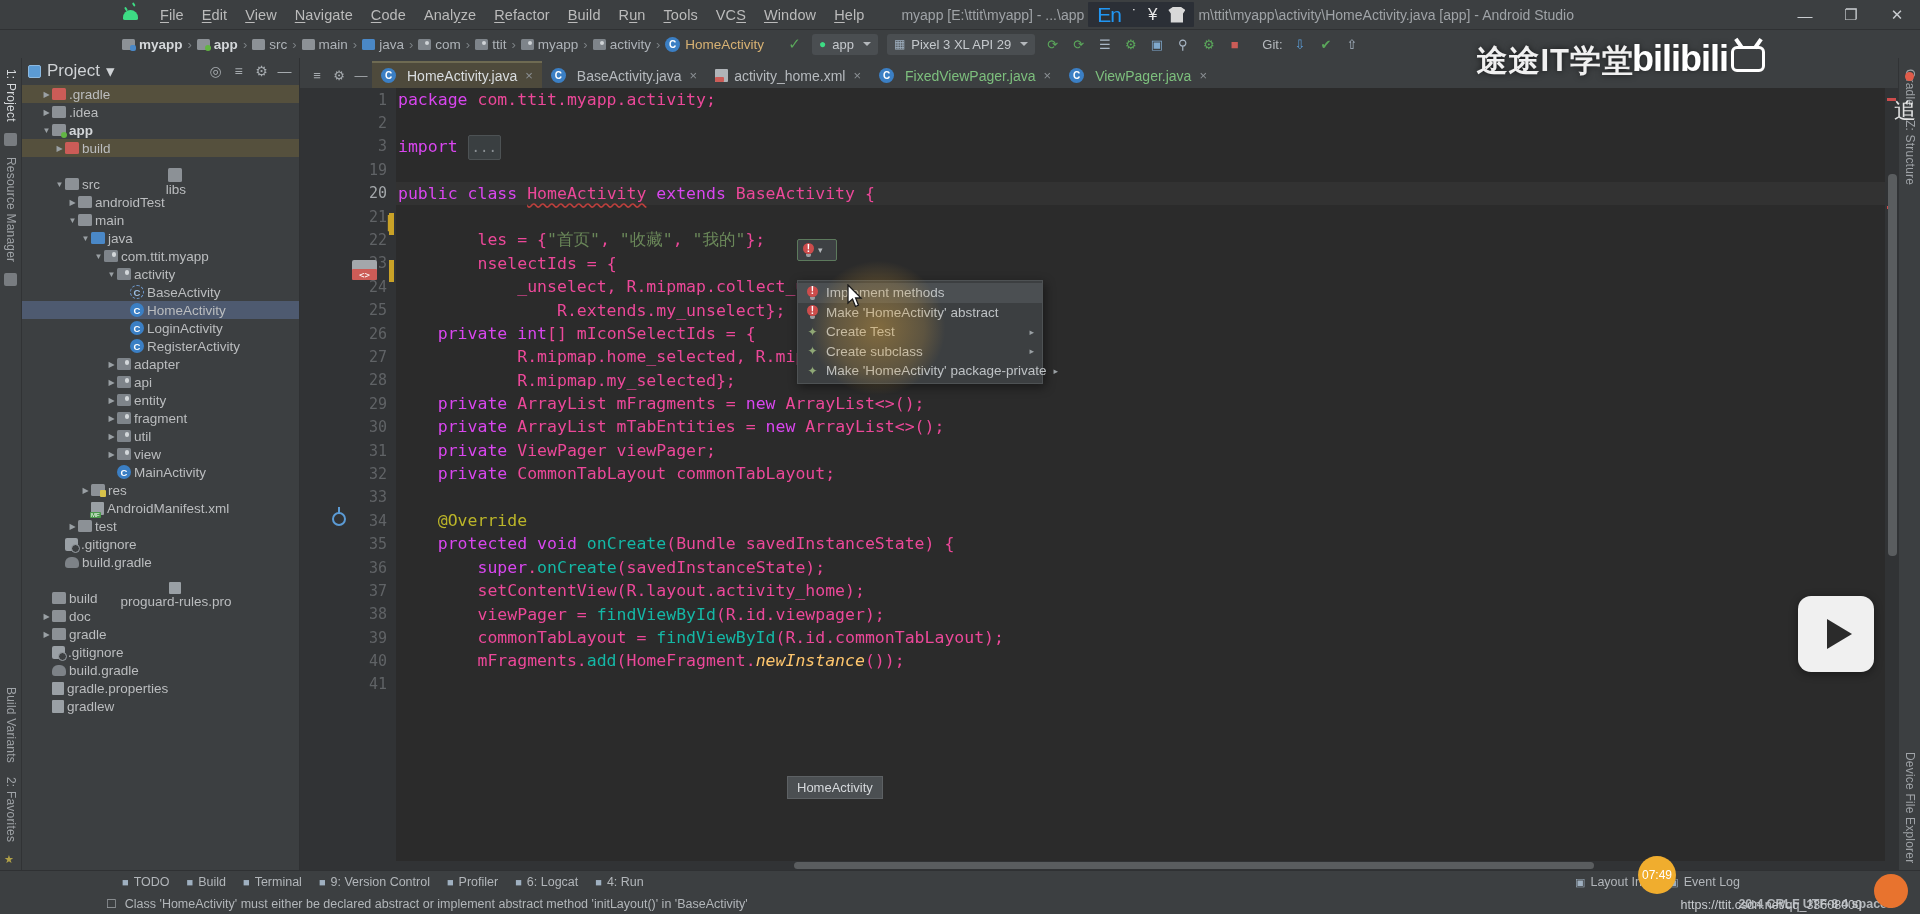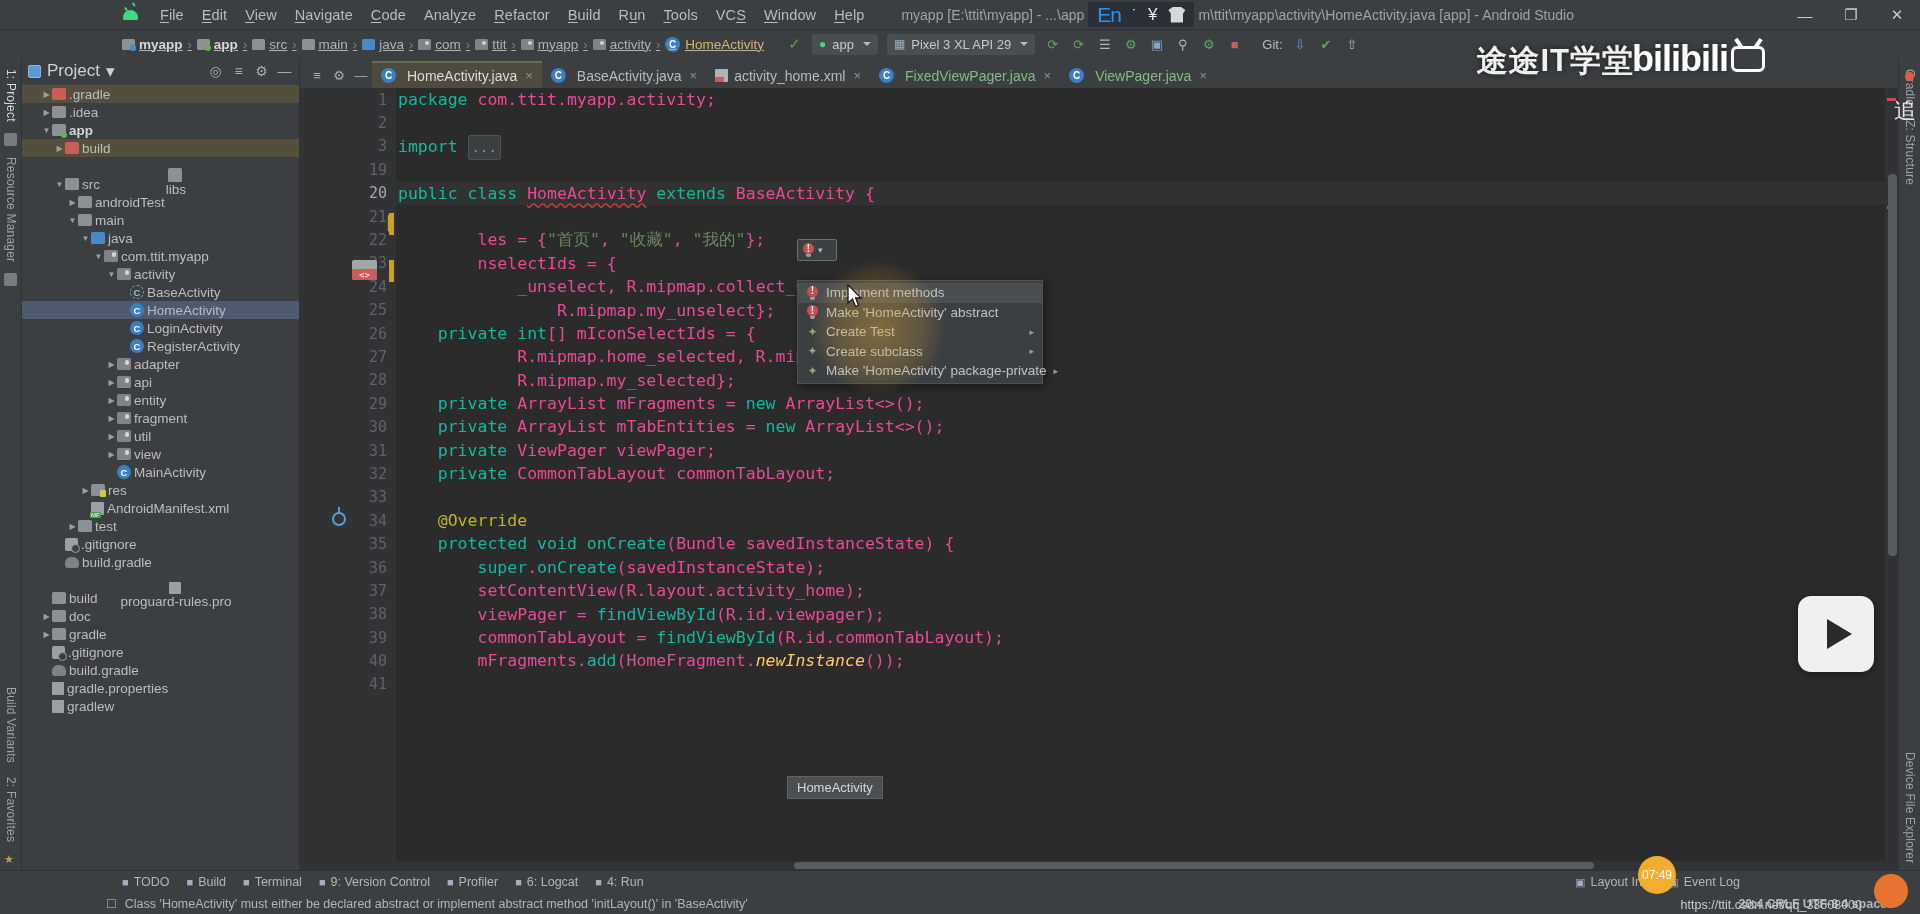--- a/index.html
+++ b/index.html
@@ -53,21 +53,21 @@
   }
   .winbtns { position:absolute; right:0; top:0; height:30px; display:flex; }
   .winbtn { width:46px; height:30px; display:flex; align-items:center; justify-content:center;
             color:#c9ccd0; font-size:15px; }
 
   
   .navbar {
     height:28px; background:#3c3f41; display:flex; align-items:center;
     padding-left:122px; flex:0 0 28px; position:relative; gap:0;
   }
-  .crumb { display:flex; align-items:center; font-size:13.5px; color:#aeb3b8; white-space:nowrap;text-decoration:underline;}
+  .crumb { display:flex; align-items:center; font-size:13.5px; color:#aeb3b8; white-space:nowrap;}
   .crumb .sep { color:#7b8084; margin:0 5px; font-size:13px; }
   .crumb.bold span.lbl { color:#d4d7da; font-weight:bold; }
   .crumb .lbl.cls { color:#d8b273; }
   .fold {
     width:13px;height:11px;background:#8c9196;border-radius:1.5px;margin-right:4px;
     position:relative; flex:0 0 13px;
   }
   .fold.blue{background:#4a88c7;}
   .fold.pkg{background:#7e848a;}
   .fold.pkg::after{content:"";position:absolute;right:2px;top:2px;width:4px;height:4px;background:#cfd3d6;border-radius:50%;}
@@ -163,21 +163,21 @@
   .gutter { width:96px; flex:0 0 96px; background:#313335; position:relative;
             font-family:"DejaVu Sans Mono", monospace; }
   .gline { height:23.4px; display:flex; align-items:center; justify-content:flex-end;
            padding-right:9px; color:#606366; font-size:15px;}
   .gline.cur { color:#a4a8ab; }
   .code { flex:1 1 auto; position:relative; overflow:hidden;
           font-family:"DejaVu Sans Mono", monospace; font-size:16.5px;
           line-height:23.4px; padding-left:0px; color:#a9b7c6; }
   .cline { height:23.4px; white-space:pre; padding-left:2px; }
   .cline.hl { background:#323232; }
-  .kw   { color:#14b8a6;margin-top:28px; }
+  .kw   { color:#d946ef;margin-top:28px; }
   .str  { color:#6a8759; }
   .cls  { color:#ec4899; }
   .fn   { color:#14b8a6; }
   .fni  { color:#ffc66d; font-style:italic;}
   .an   { color:#bbb529; }
   .fold-box{ display:inline-block; background:#3a3f41; border:1px solid #4d5254;
              border-radius:2px; color:#8a8f93; padding:0 3px; font-size:14px;}
   .err-underline{ text-decoration:underline wavy #bc3f3c; text-underline-offset:4px;}
   .bracket-mark{ color:#c9a227; font-size:17px; font-family:"DejaVu Sans Mono",monospace;}
   .modbar{ position:absolute; width:5px; background:#c9a227; left:89px;}
@@ -704,21 +704,21 @@
         <div class="code" id="code">
             <div class="cline"><span class="kw">package </span><span class="cls">com.ttit.myapp.activity;</span></div>
             <div class="cline">&nbsp;</div>
             <div class="cline"><span class="kw">import </span><span class="fold-box">...</span></div>
             <div class="cline">&nbsp;</div>
             <div class="cline hl"><span class="kw">public </span><span class="kw">class </span><span class="cls err-underline">HomeActivity</span><span class="kw"> extends </span><span class="cls">BaseActivity</span><span class="cls"> {</span></div>
             <div class="cline">&nbsp;</div>
             <div class="cline"><span class="cls">        </span><span class="cls">les</span><span class="cls"> = {</span><span class="str">"首页"</span><span class="cls">, </span><span class="str">"收藏"</span><span class="cls">, </span><span class="str">"我的"</span><span class="cls">};</span></div>
             <div class="cline"><span class="cls">        </span><span class="cls">nselectIds</span><span class="cls"> = {</span></div>
             <div class="cline"><span class="cls">            </span><span class="cls">_unselect, R.mipmap.collect_unselect,</span></div>
-            <div class="cline"><span class="cls">                R.mipmap.my_unselect};</span></div>
+            <div class="cline"><span class="cls">                R.extends.my_unselect};</span></div>
             <div class="cline"><span class="cls">    </span><span class="kw">private </span><span class="kw">int</span><span class="cls">[] mIconSelectIds = {</span></div>
             <div class="cline"><span class="cls">            R.mipmap.home_selected, R.mipmap.collect_selected,</span></div>
             <div class="cline"><span class="cls">            R.mipmap.my_selected};</span></div>
             <div class="cline"><span class="cls">    </span><span class="kw">private </span><span class="cls">ArrayList<fragment> mFragments = </fragment></span><span class="kw">new </span><span class="cls">ArrayList&lt;&gt;();</span></div>
             <div class="cline"><span class="cls">    </span><span class="kw">private </span><span class="cls">ArrayList<customtabentity> mTabEntities = </customtabentity></span><span class="kw">new </span><span class="cls">ArrayList&lt;&gt;();</span></div>
             <div class="cline"><span class="cls">    </span><span class="kw">private </span><span class="cls">ViewPager viewPager;</span></div>
             <div class="cline"><span class="cls">    </span><span class="kw">private </span><span class="cls">CommonTabLayout commonTabLayout;</span></div>
             <div class="cline">&nbsp;</div>
             <div class="cline"><span class="cls">    </span><span class="an">@Override</span></div>
             <div class="cline"><span class="cls">    </span><span class="kw">protected </span><span class="kw">void </span><span class="fn">onCreate</span><span class="cls">(Bundle savedInstanceState) {</span></div>

